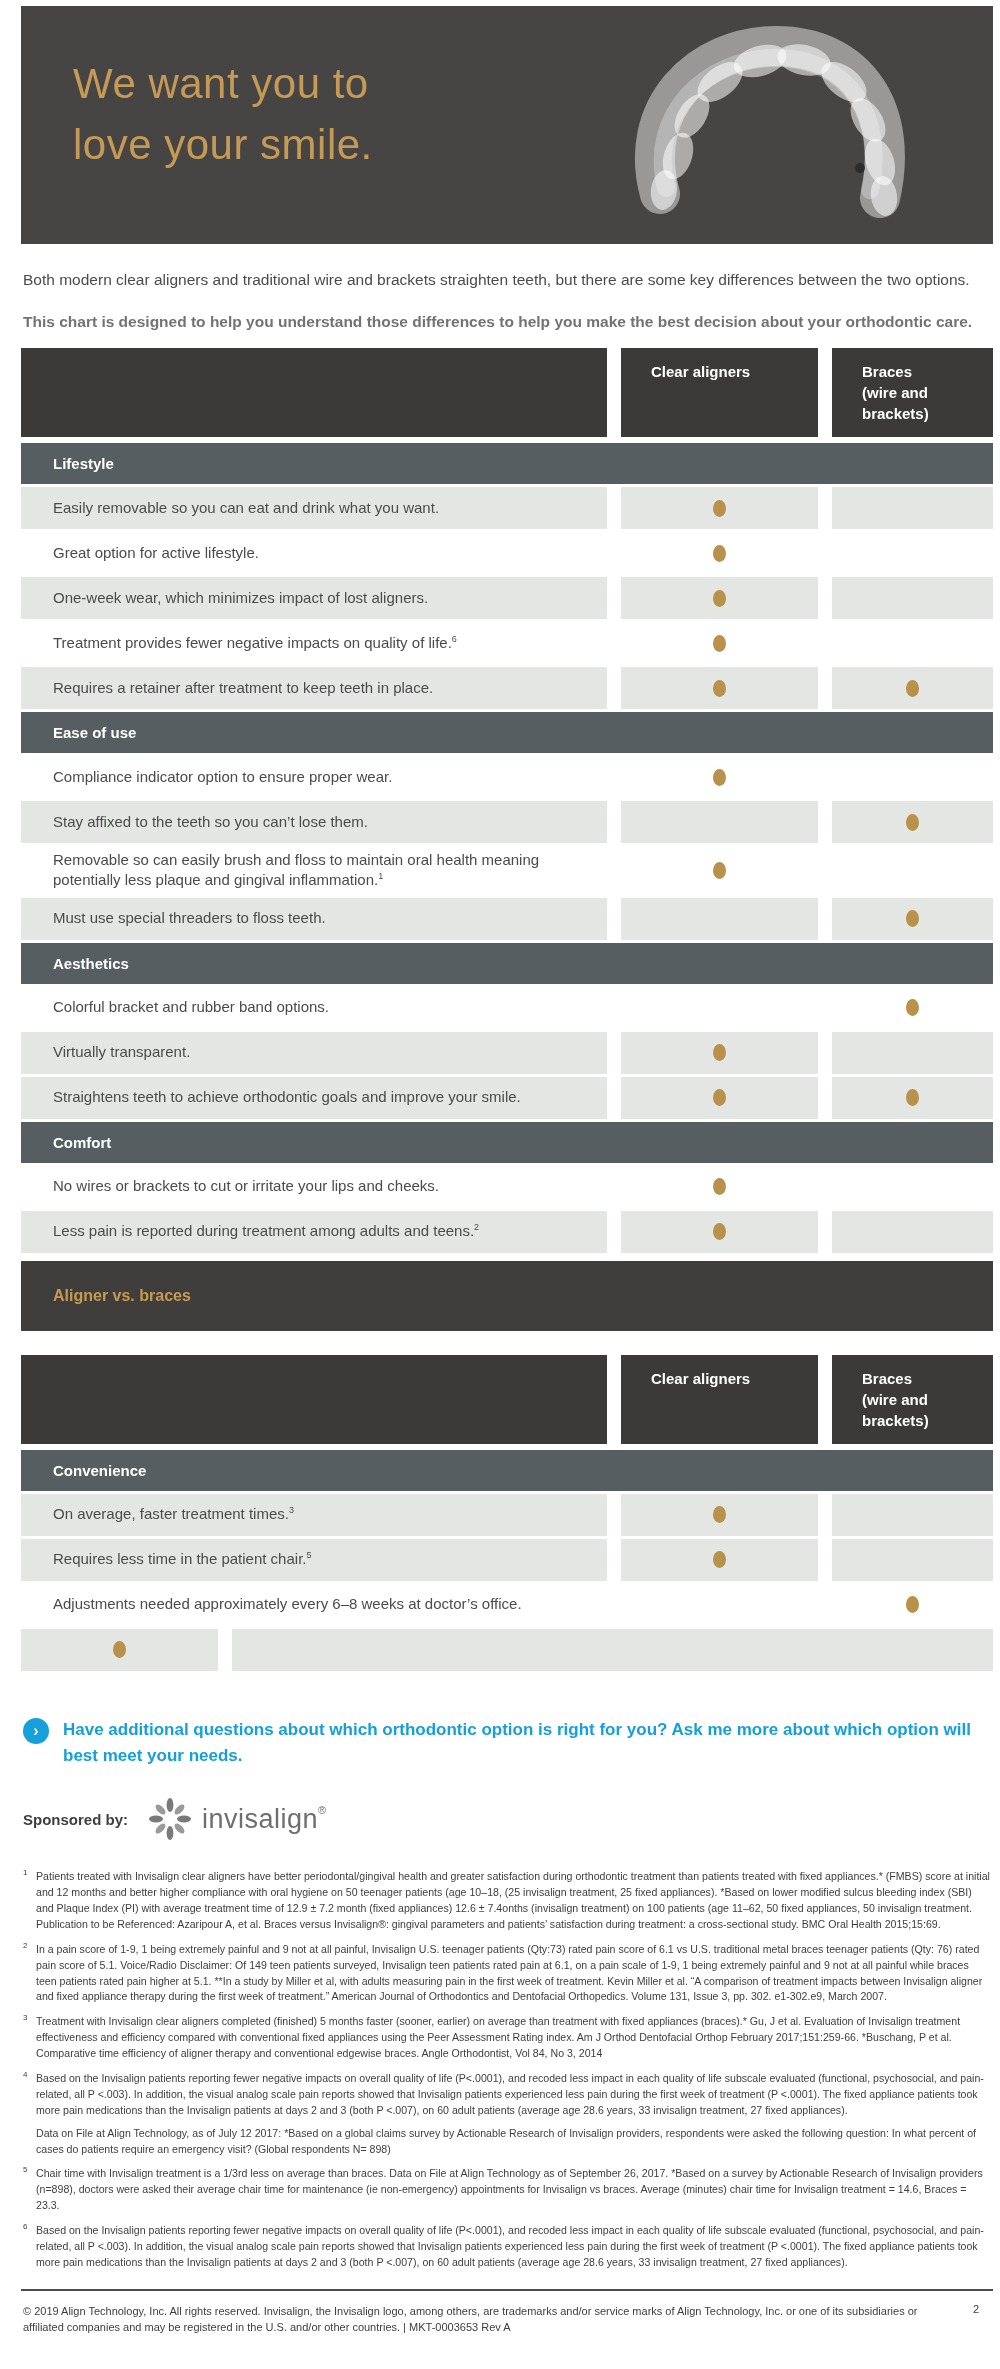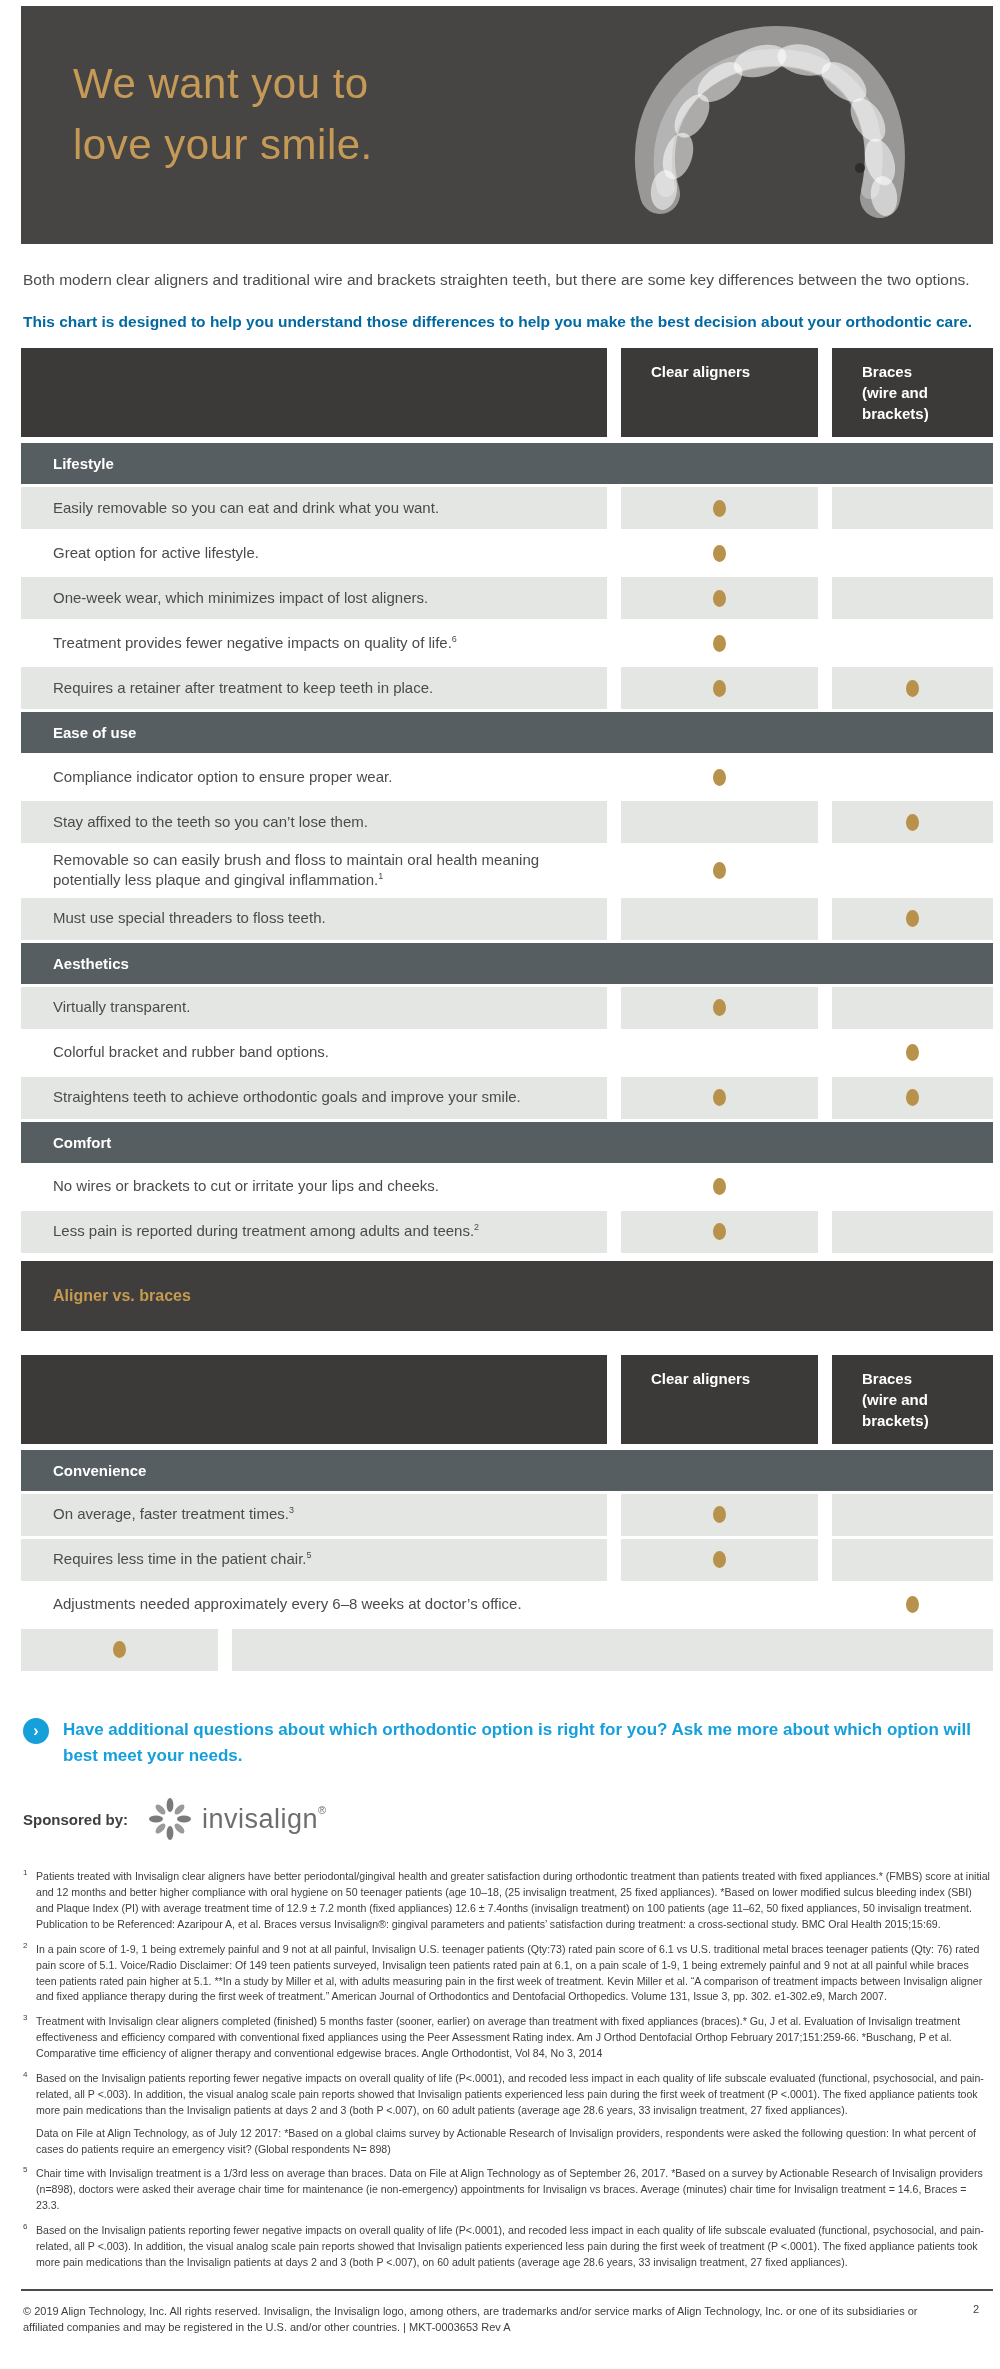--- a/index.html
+++ b/index.html
@@ -7,21 +7,21 @@
   .page{padding:6px 7px 10px 21px;}
 
   
   .hero{background:#474543;height:238px;position:relative;overflow:hidden;}
   .hero-title{position:absolute;left:52px;top:48px;color:#c59a57;font-size:42px;line-height:1.45;font-weight:400;letter-spacing:.5px;}
   .hero-art{position:absolute;right:55px;top:10px;}
 
   
   .intro{padding:24px 2px 0 2px;}
   .intro p{margin:0 0 10px 0;font-size:15.5px;line-height:1.55;color:#4b4b4b;}
-  .intro .lead2{font-weight:bold;margin-top:18px;color:#0369a1;}
+  .intro .lead2{font-weight:bold;margin-top:18px;color:#737373;}
 
   
   .cmp-table{margin-top:14px;}
   .cmp-head{display:flex;column-gap:14px;margin-bottom:6px;}
   .cmp-head-spacer{flex:0 0 586px;background:#3b3a38;}
   .cmp-head-col{background:#3b3a38;color:#ffffff;font-weight:bold;font-size:15px;line-height:1.4;padding:13px 0 13px 30px;min-height:36px;}
   .cmp-head-col.col-a{flex:0 0 167px;}
   .cmp-head-col.col-b{flex:1 1 auto;}
   .section-bar{background:#575e61;color:#ffffff;font-weight:bold;font-size:15px;padding:12px 0 12px 32px;margin-bottom:3px;}
   .cmp-row{display:flex;column-gap:14px;margin-bottom:3px;min-height:42px;}
@@ -191,37 +191,37 @@
         <div class="cmp-row shaded">
           <div class="cell cell-label">
             <span>Must use special threaders to floss teeth.</span>
           </div>
           <div class="cell cell-dot col-a"></div>
           <div class="cell cell-dot col-b">
             <span class="dot"></span>
           </div>
         </div>
         <div class="section-bar">Aesthetics</div>
+        <div class="cmp-row">
+          <div class="cell cell-label">
+            <span>Colorful bracket and rubber band options.</span>
+          </div>
+          <div class="cell cell-dot col-a"></div>
+          <div class="cell cell-dot col-b">
+            <span class="dot"></span>
+          </div>
+        </div>
         <div class="cmp-row shaded">
           <div class="cell cell-label">
             <span>Virtually transparent.</span>
           </div>
           <div class="cell cell-dot col-a">
             <span class="dot"></span>
           </div>
           <div class="cell cell-dot col-b"></div>
-        </div>
-        <div class="cmp-row">
-          <div class="cell cell-label">
-            <span>Colorful bracket and rubber band options.</span>
-          </div>
-          <div class="cell cell-dot col-a"></div>
-          <div class="cell cell-dot col-b">
-            <span class="dot"></span>
-          </div>
         </div>
         <div class="cmp-row shaded">
           <div class="cell cell-label">
             <span>Straightens teeth to achieve orthodontic goals and improve your smile.</span>
           </div>
           <div class="cell cell-dot col-a">
             <span class="dot"></span>
           </div>
           <div class="cell cell-dot col-b">
             <span class="dot"></span>

